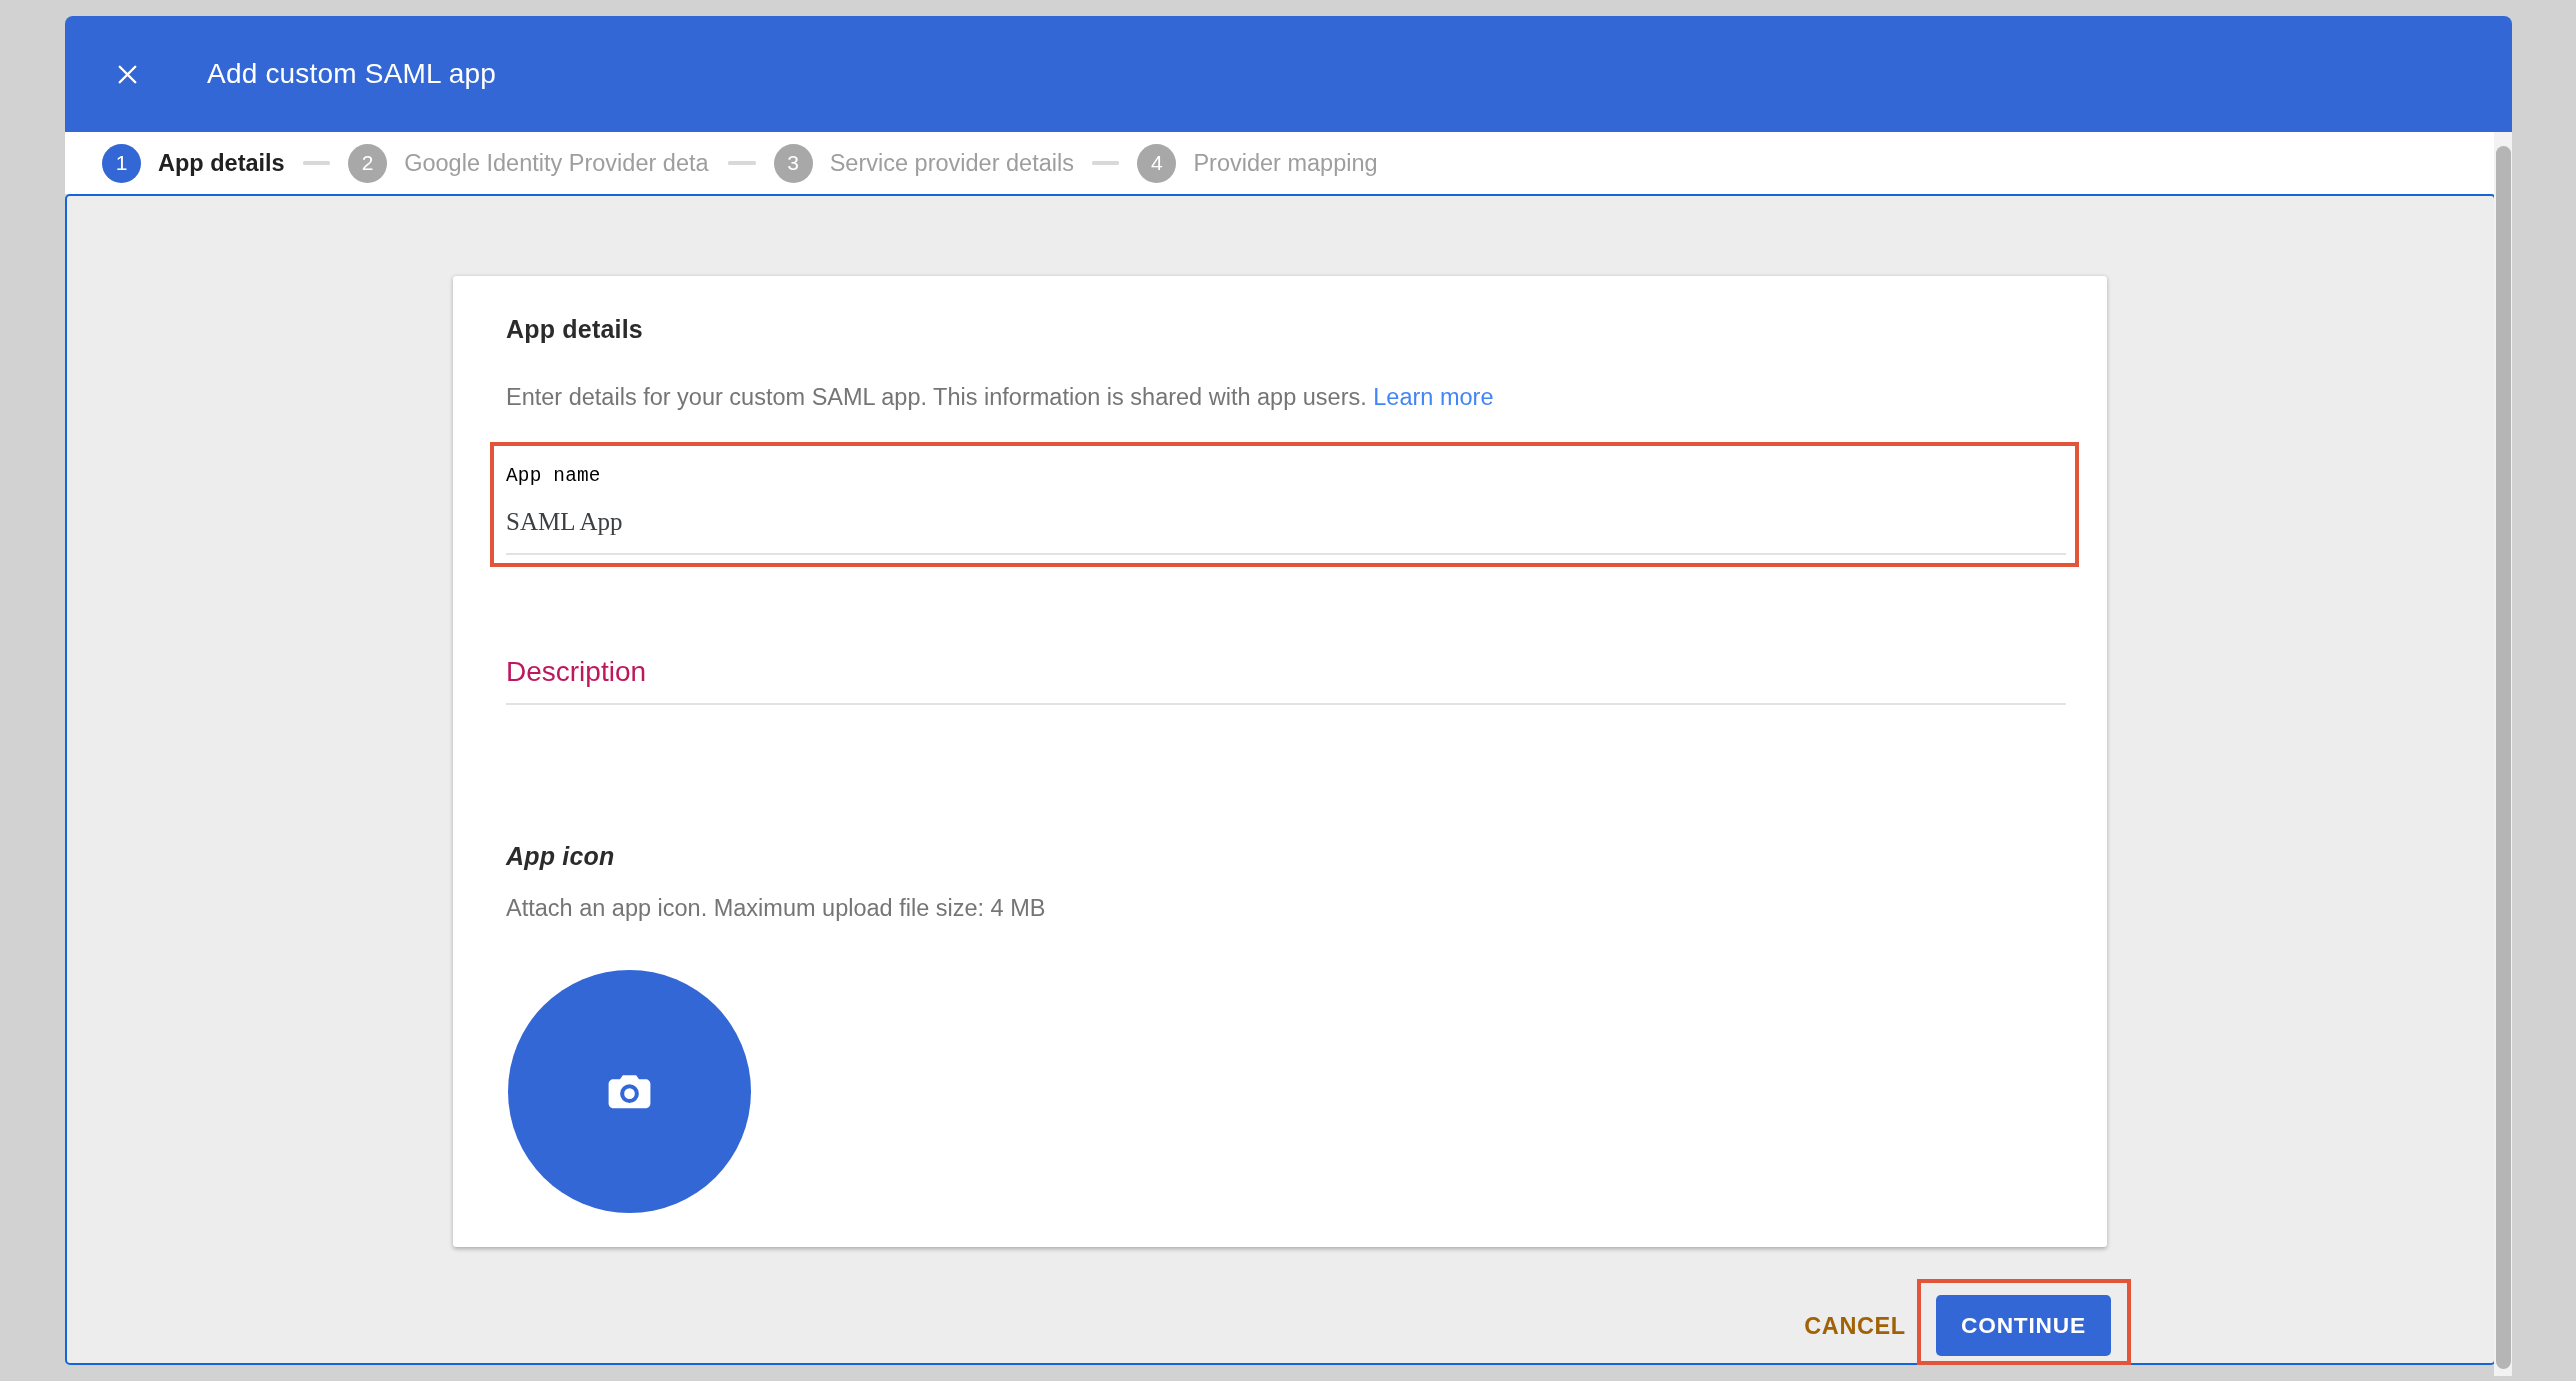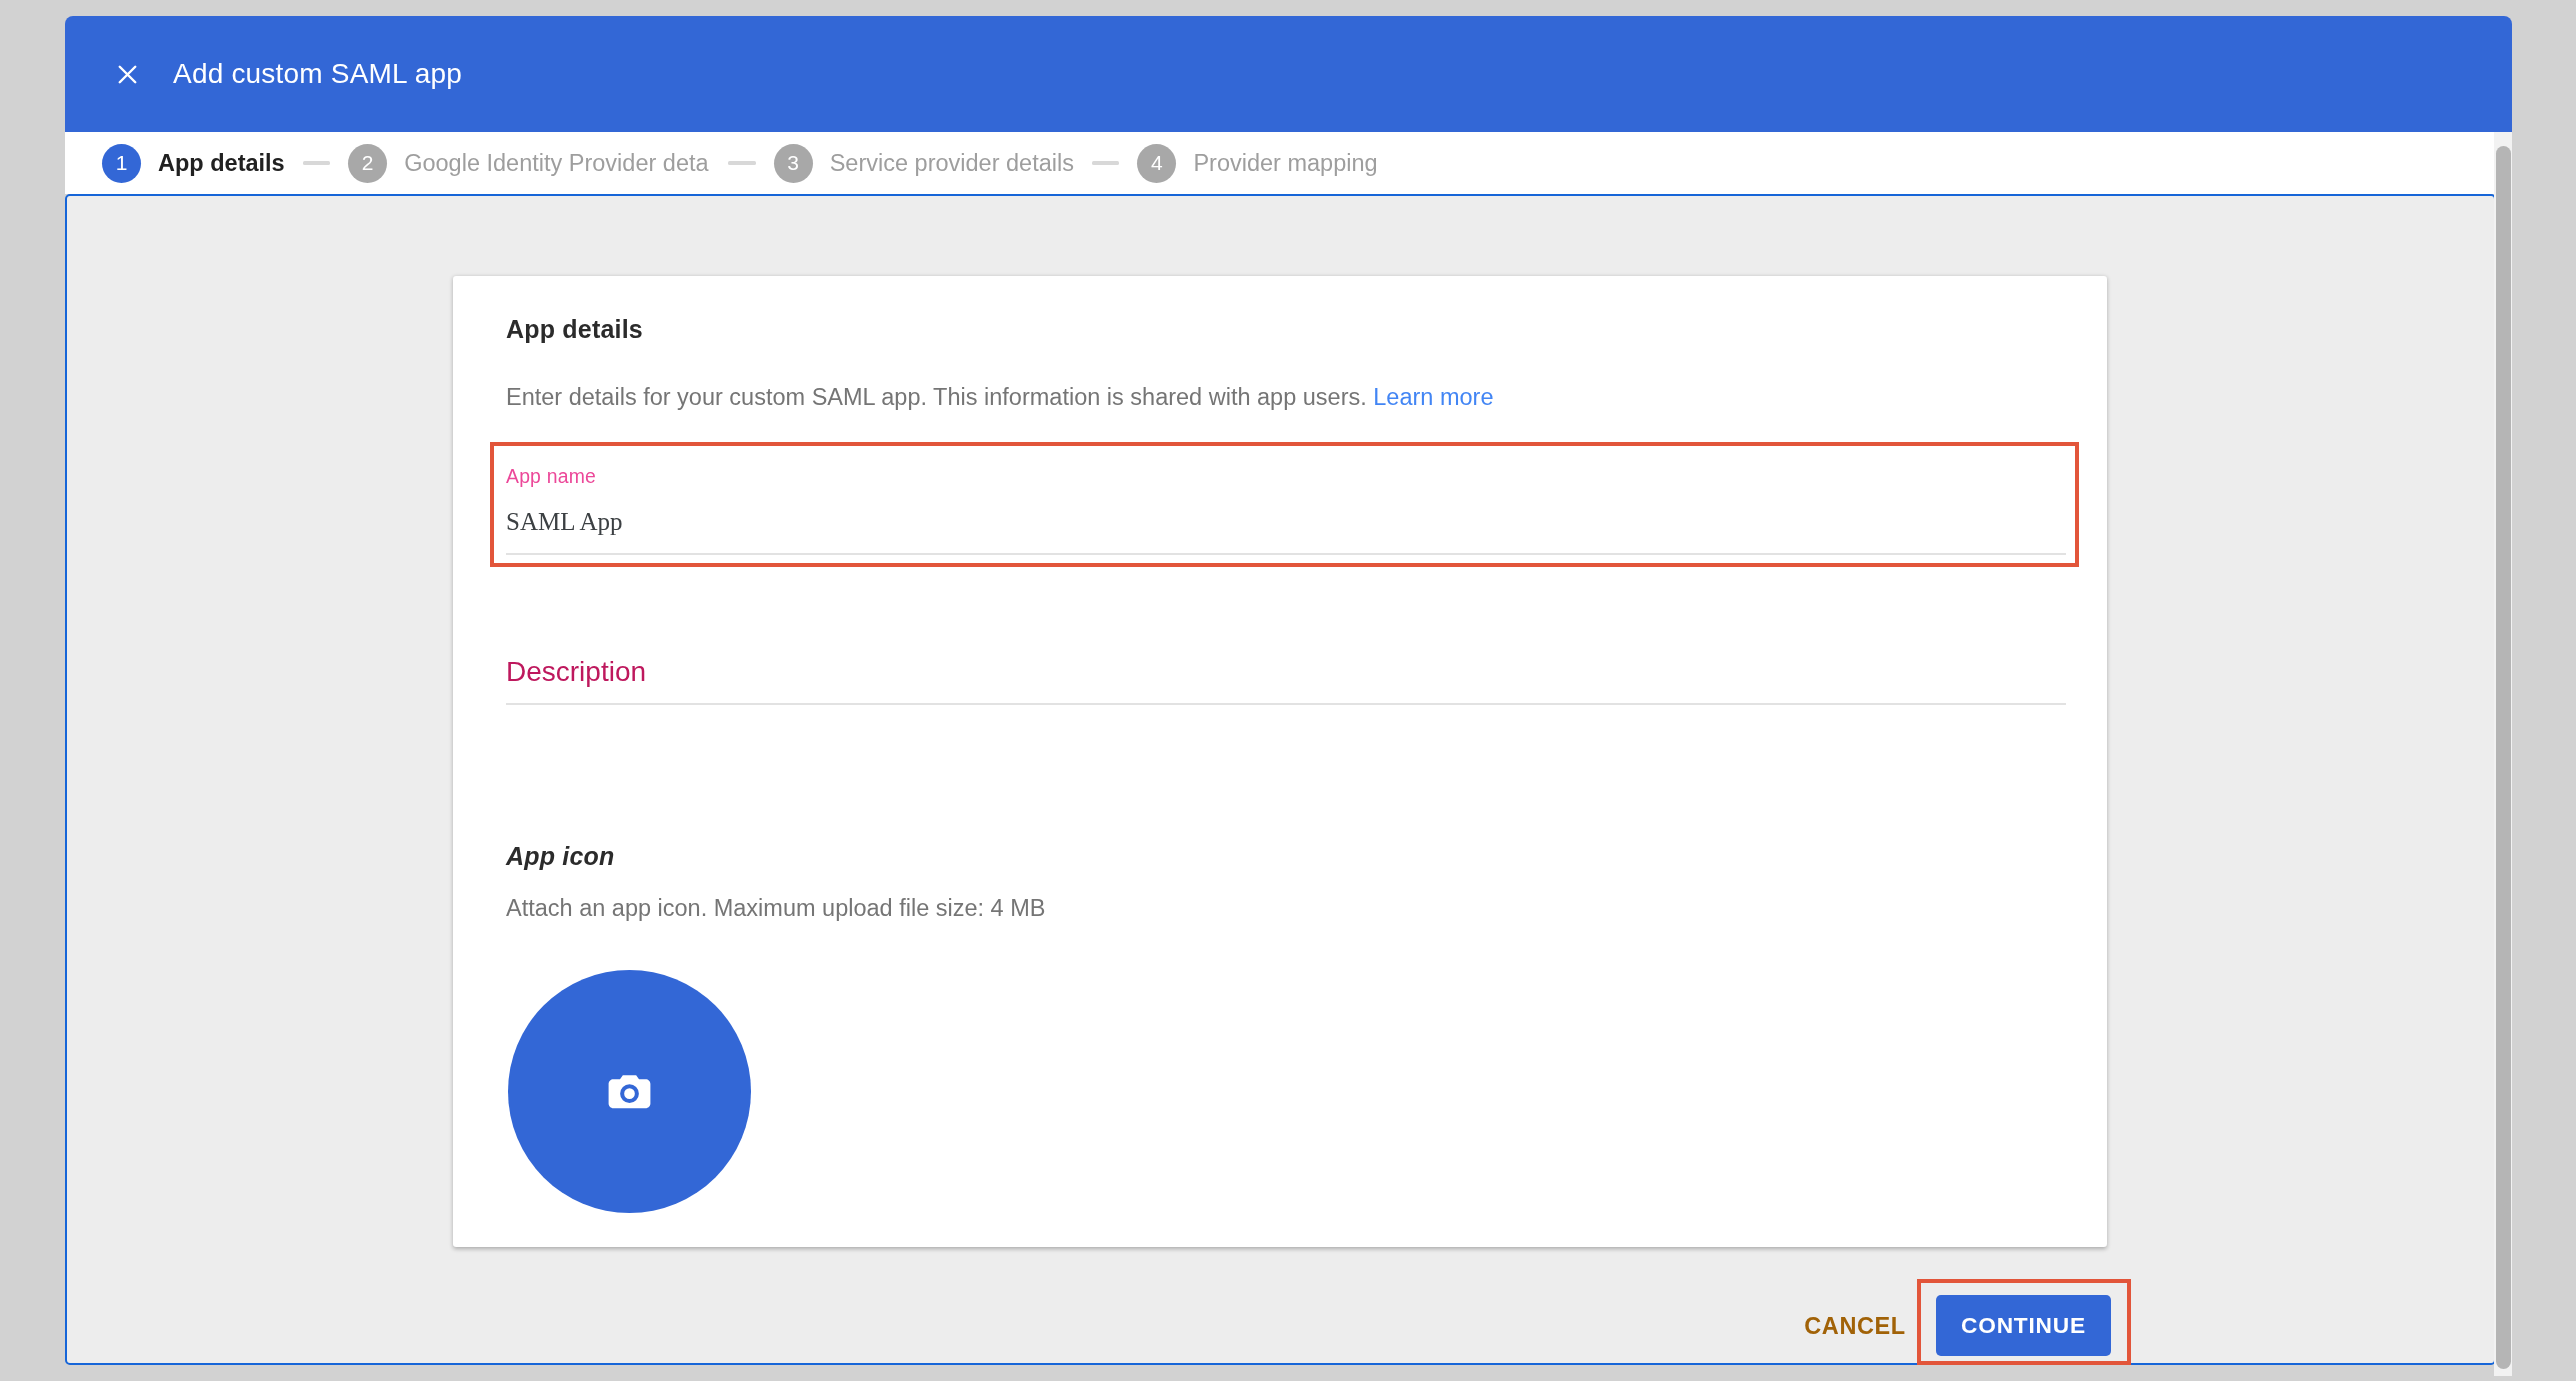--- a/index.html
+++ b/index.html
@@ -14,21 +14,21 @@
   .dialog-header {
     position:absolute; left:65px; top:16px; width:2447px; height:116px;
     background:#3367d6; border-radius:8px 8px 0 0;
     display:flex; align-items:center; padding-left:40px;
   }
   .close-btn {
     width:45px; height:45px; display:flex; align-items:center; justify-content:center;
     cursor:pointer; flex:0 0 auto;
   }
   .dialog-title {
-    color:#ffffff; font-size:28px; font-weight:400; margin-left:23px;
+    color:#ffffff; font-size:28px; font-weight:400; margin-left:57px;
     letter-spacing:0.2px; white-space:nowrap;
   }
   
   .stepper {
     position:absolute; left:65px; top:132px; width:2447px; height:62px;
     background:#ffffff; display:flex; align-items:center; padding-left:37px;
   }
   .step { display:flex; align-items:center; }
   .step-circle {
     width:39px; height:39px; border-radius:50%; color:#ffffff;
@@ -65,21 +65,21 @@
     font-size:23.5px; color:#757575; white-space:nowrap;margin-top:15px;
   }
   .learn-more { color:#4285f4; text-decoration:none; cursor:pointer; }
   .annotation-box {
     position:absolute; border:4px solid #e2553a; background:transparent;
     pointer-events:none; z-index:5;
   }
   .box-app-name { left:37px; top:166px; width:1589px; height:125px; }
   .field-label {
     position:absolute; left:53px; top:189px;
-    font-size:19.4px; color:#ec4899; letter-spacing:0.2px;
+    font-size:19.4px; color:#000000; letter-spacing:0.2px;font-family:Liberation Mono, monospace;
   }
   .field-value {
     position:absolute; left:53px; top:232px;
     font-size:25px; color:#3c4043;font-family:Liberation Serif, serif;
   }
   .field-underline {
     position:absolute; left:53px; width:1560px; height:1.6px; background:#e2e2e2;
   }
   .underline-appname { top:277px; }
   .field-placeholder {

